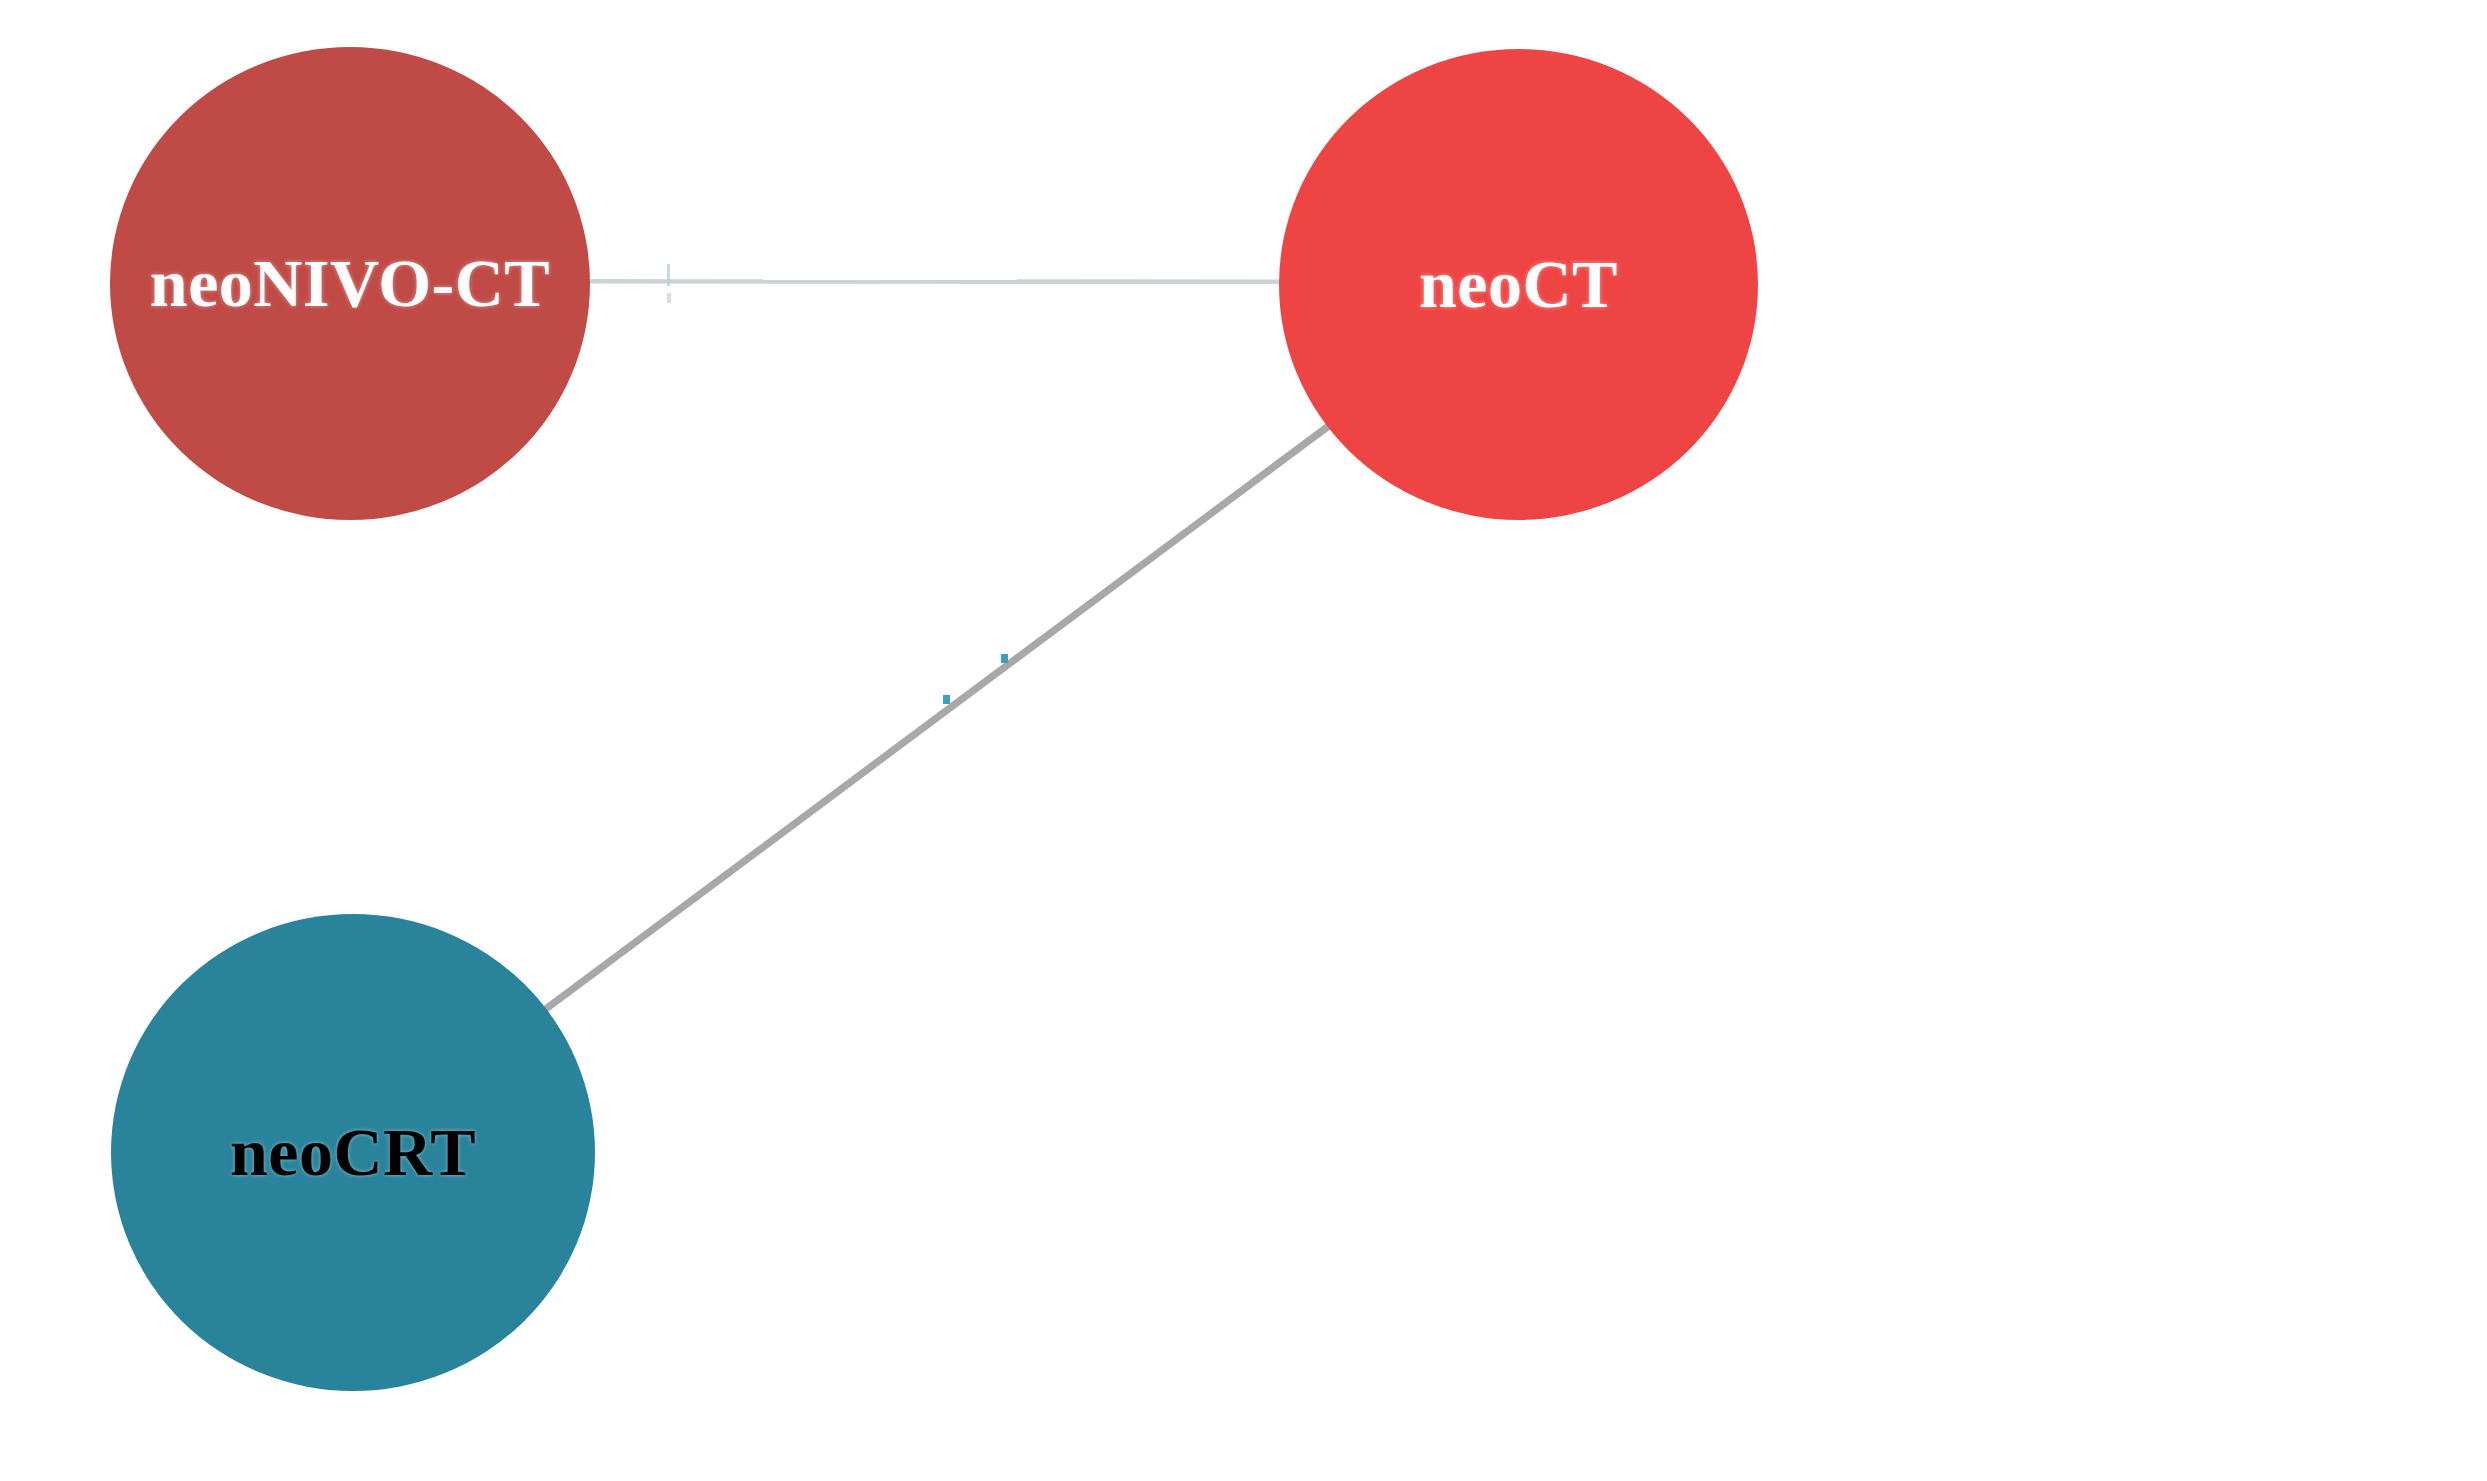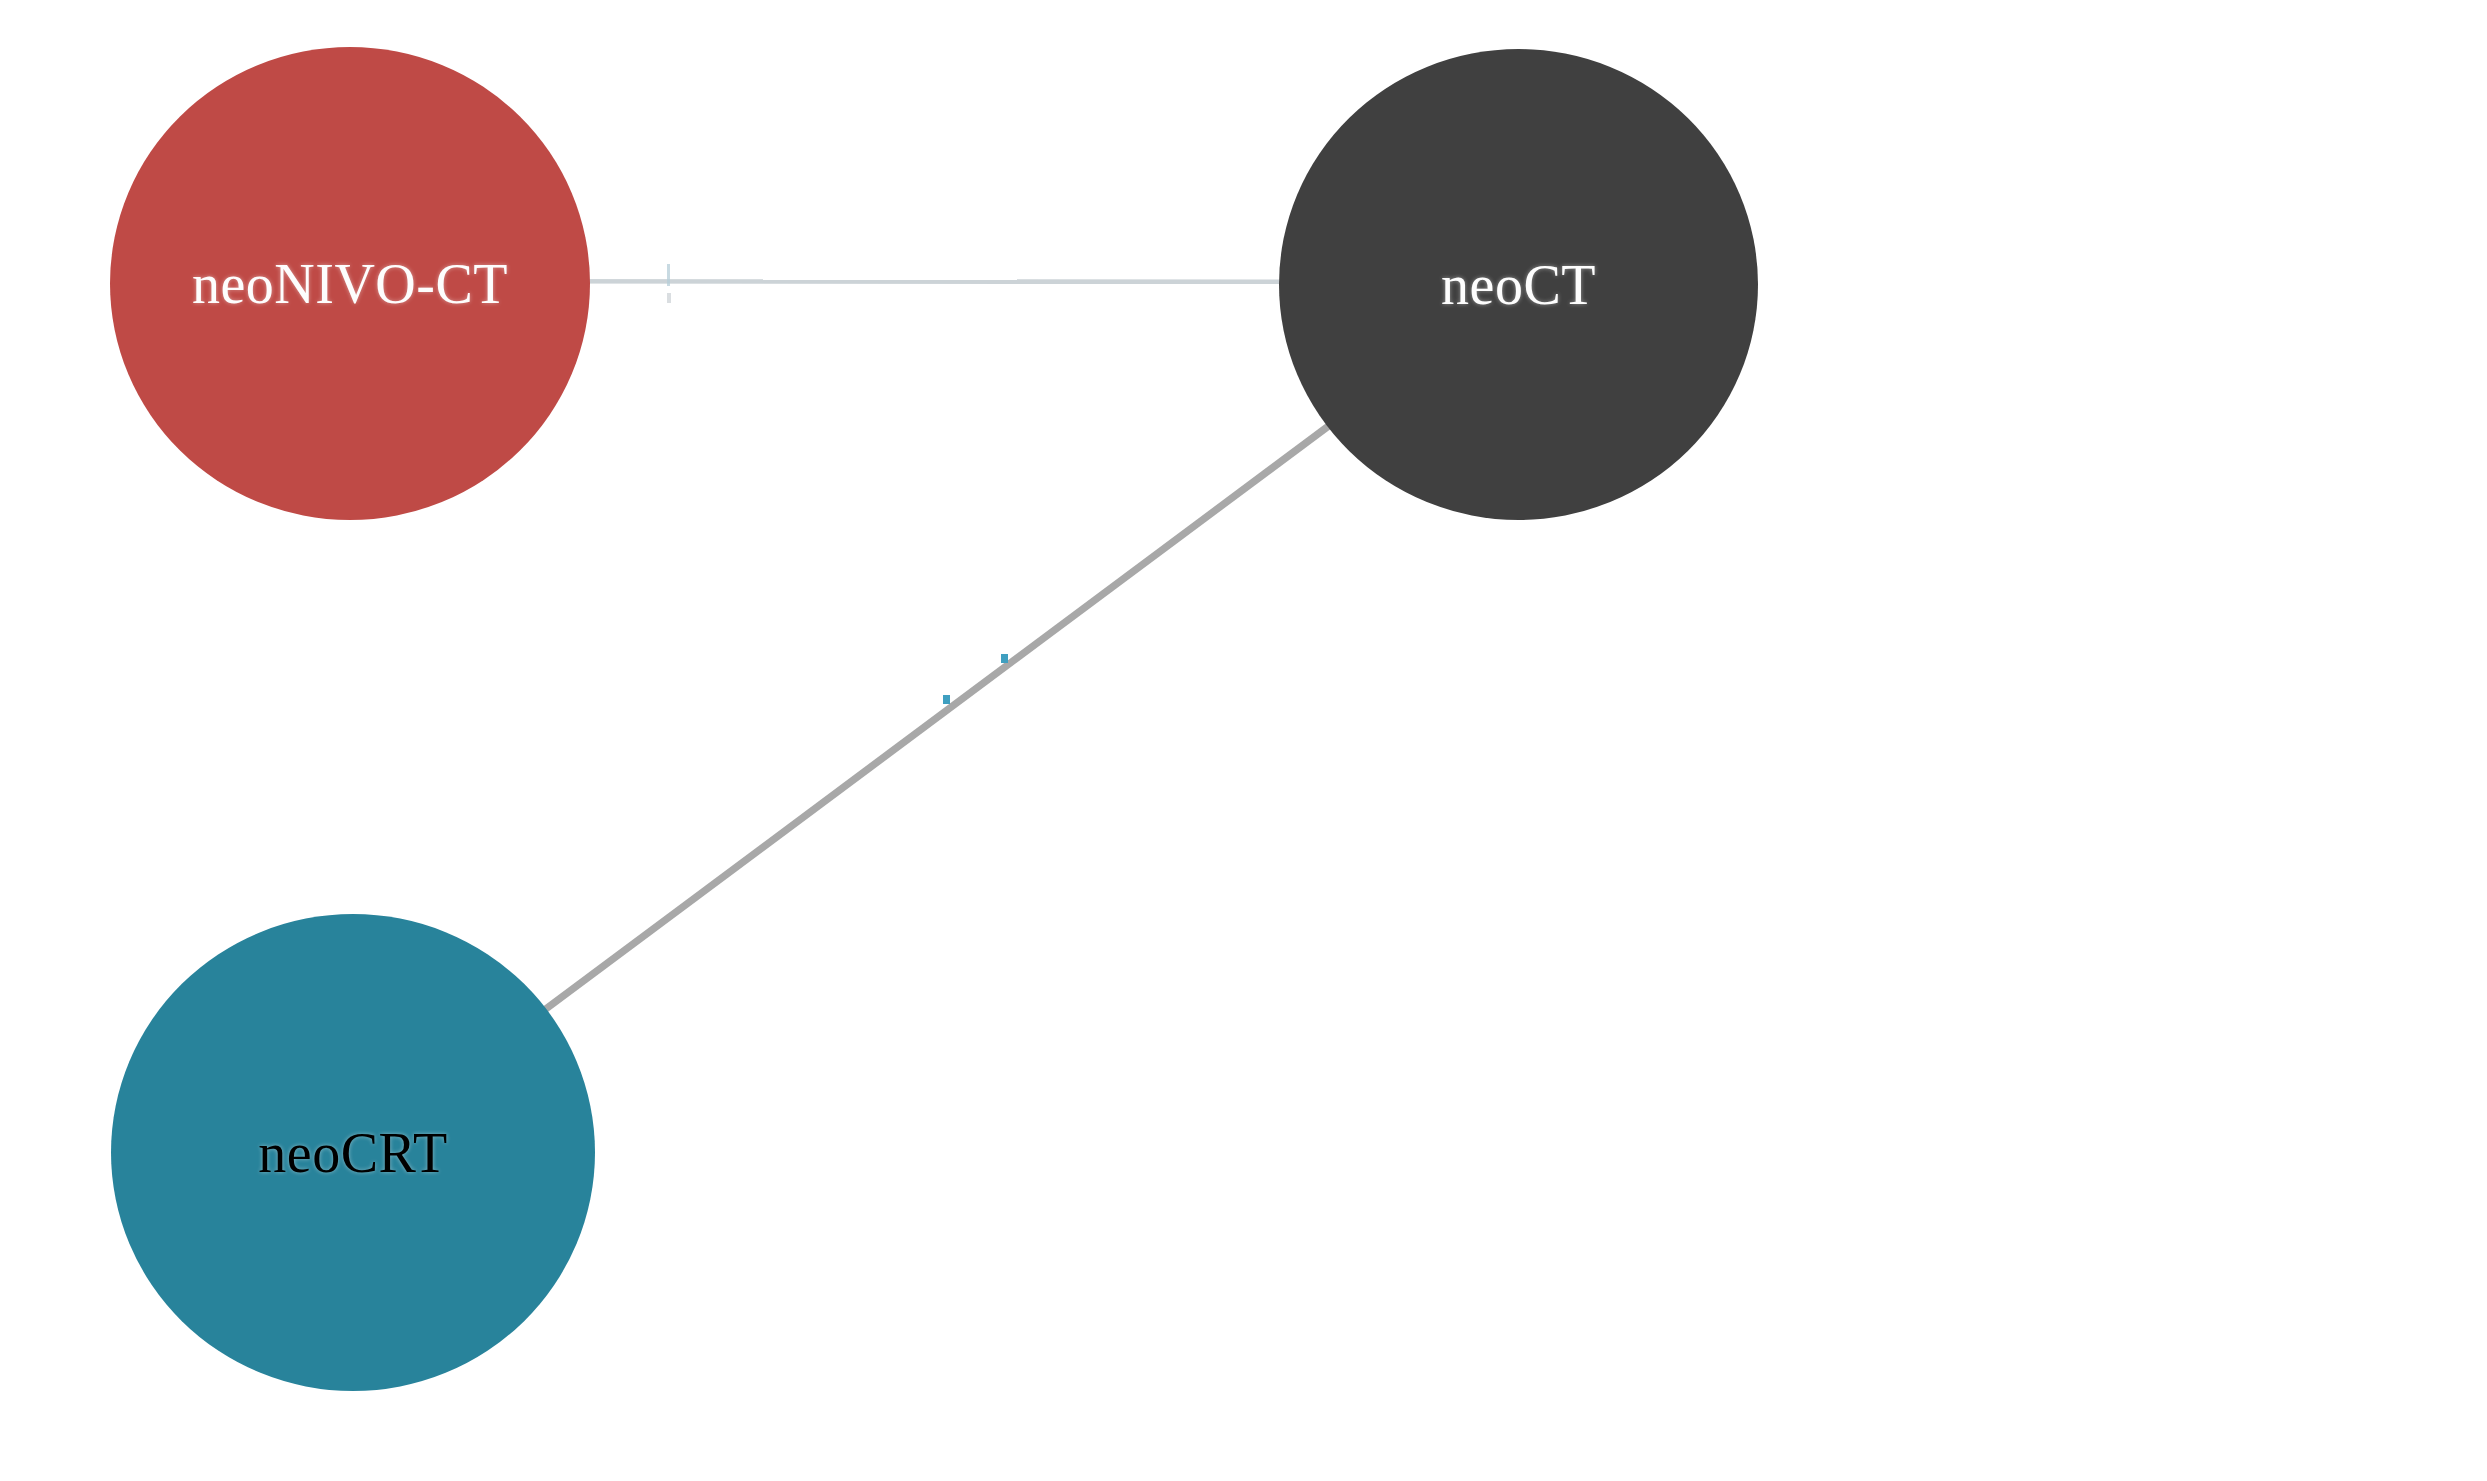--- a/index.html
+++ b/index.html
@@ -24,22 +24,22 @@
     height: 1481px;
   }
   .node {
     position: absolute;
     border-radius: 50%;
     display: flex;
     align-items: center;
     justify-content: center;
   }
   .node .label {
-    font-weight: normal;
-    font-size: 56px;
+    font-weight: bold;
+    font-size: 68px;
     letter-spacing: 0.5px;
     text-shadow: 0 0 4.5px rgba(255,255,255,0.45);
     white-space: nowrap;
   }
   .node-neonivoct { left: 110px; top: 47px;  width: 480px; height: 473px; }
   .node-neoct     { left: 1279px; top: 49px; width: 479px; height: 471px; }
   .node-neocrt    { left: 111px; top: 914px; width: 484px; height: 477px; }
 
   
   .artifact { position: absolute; }
@@ -60,21 +60,21 @@
 
   <div class="artifact artifact-tick"></div>
   <div class="artifact artifact-dot-below"></div>
   <div class="artifact artifact-blue-dot-1"></div>
   <div class="artifact artifact-blue-dot-2"></div>
 
   <div class="node node-neonivoct" style="background: rgb(191, 74, 70);">
     <span class="label" style="color: rgb(253, 253, 253);">neoNIVO-CT</span>
   </div>
 
-  <div class="node node-neoct" style="background: #404040;">
+  <div class="node node-neoct" style="background: #ef4444;">
     <span class="label" style="color: rgb(253, 253, 253);">neoCT</span>
   </div>
 
   <div class="node node-neocrt" style="background: rgb(40, 131, 155);">
     <span class="label" style="color: #000000;">neoCRT</span>
   </div>
 
 </div>
 
 

